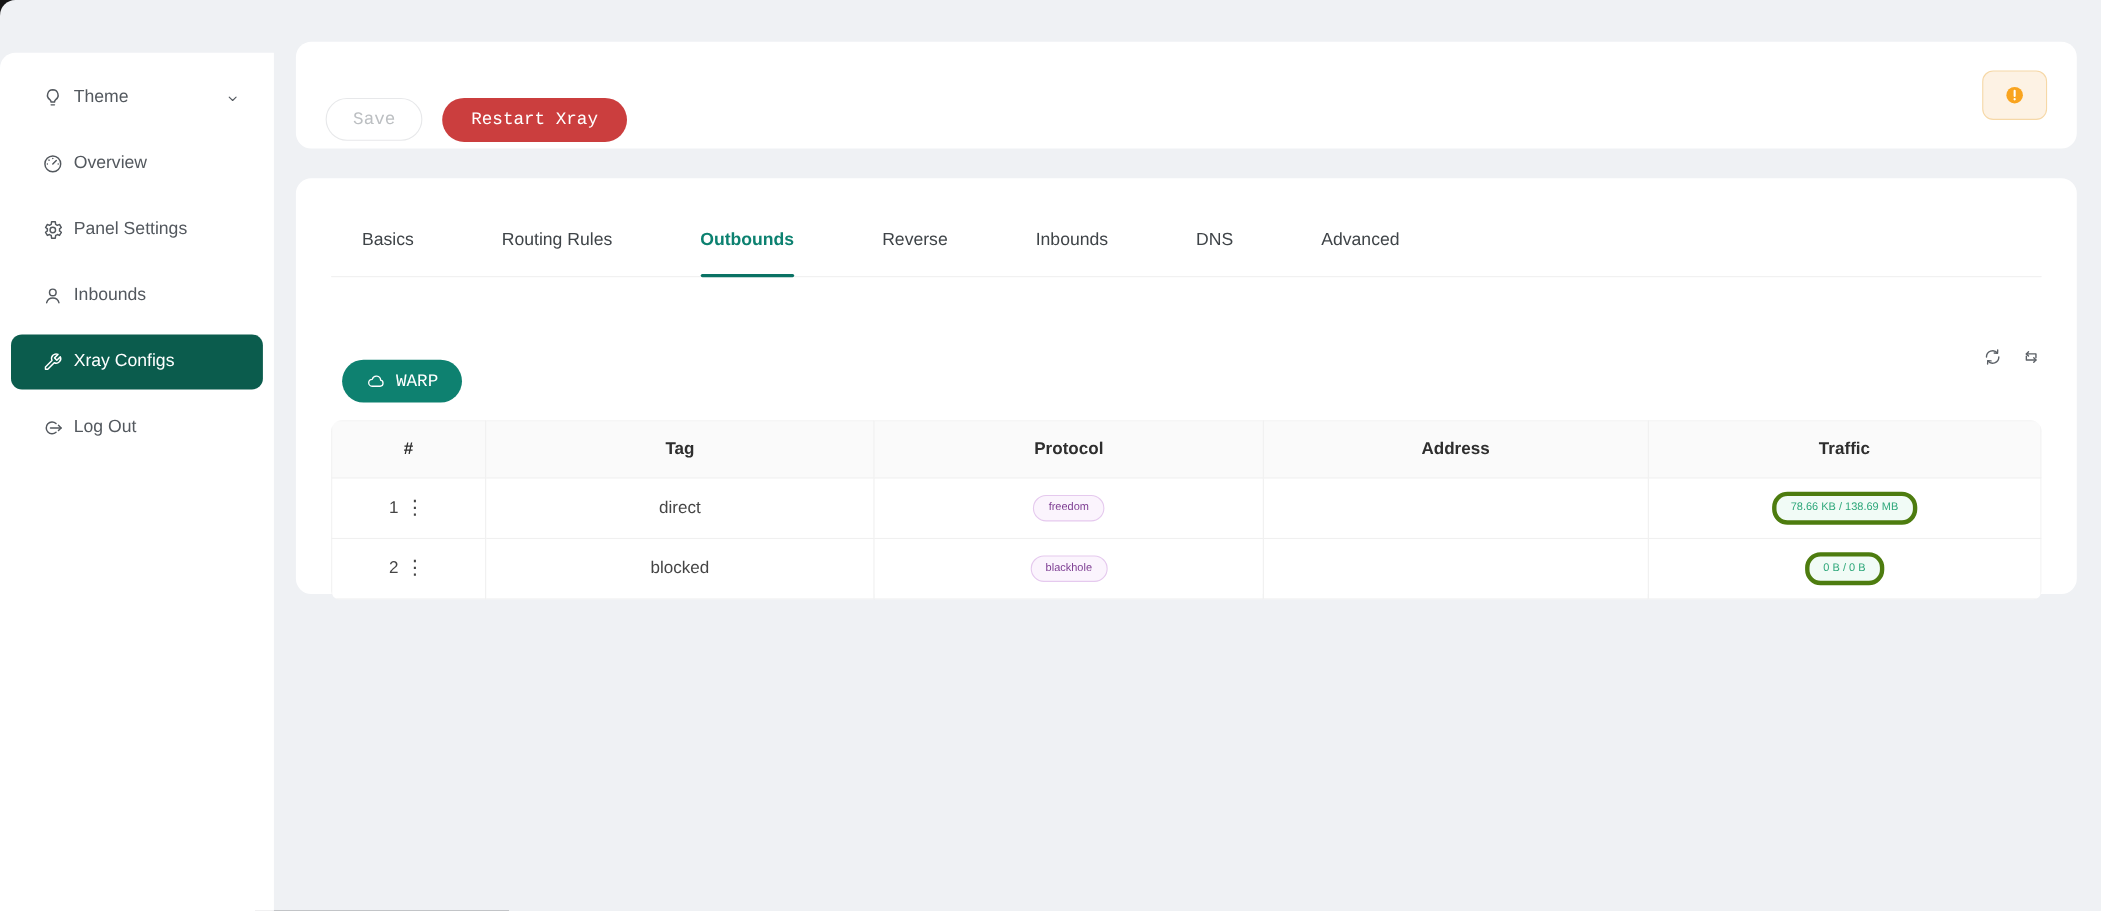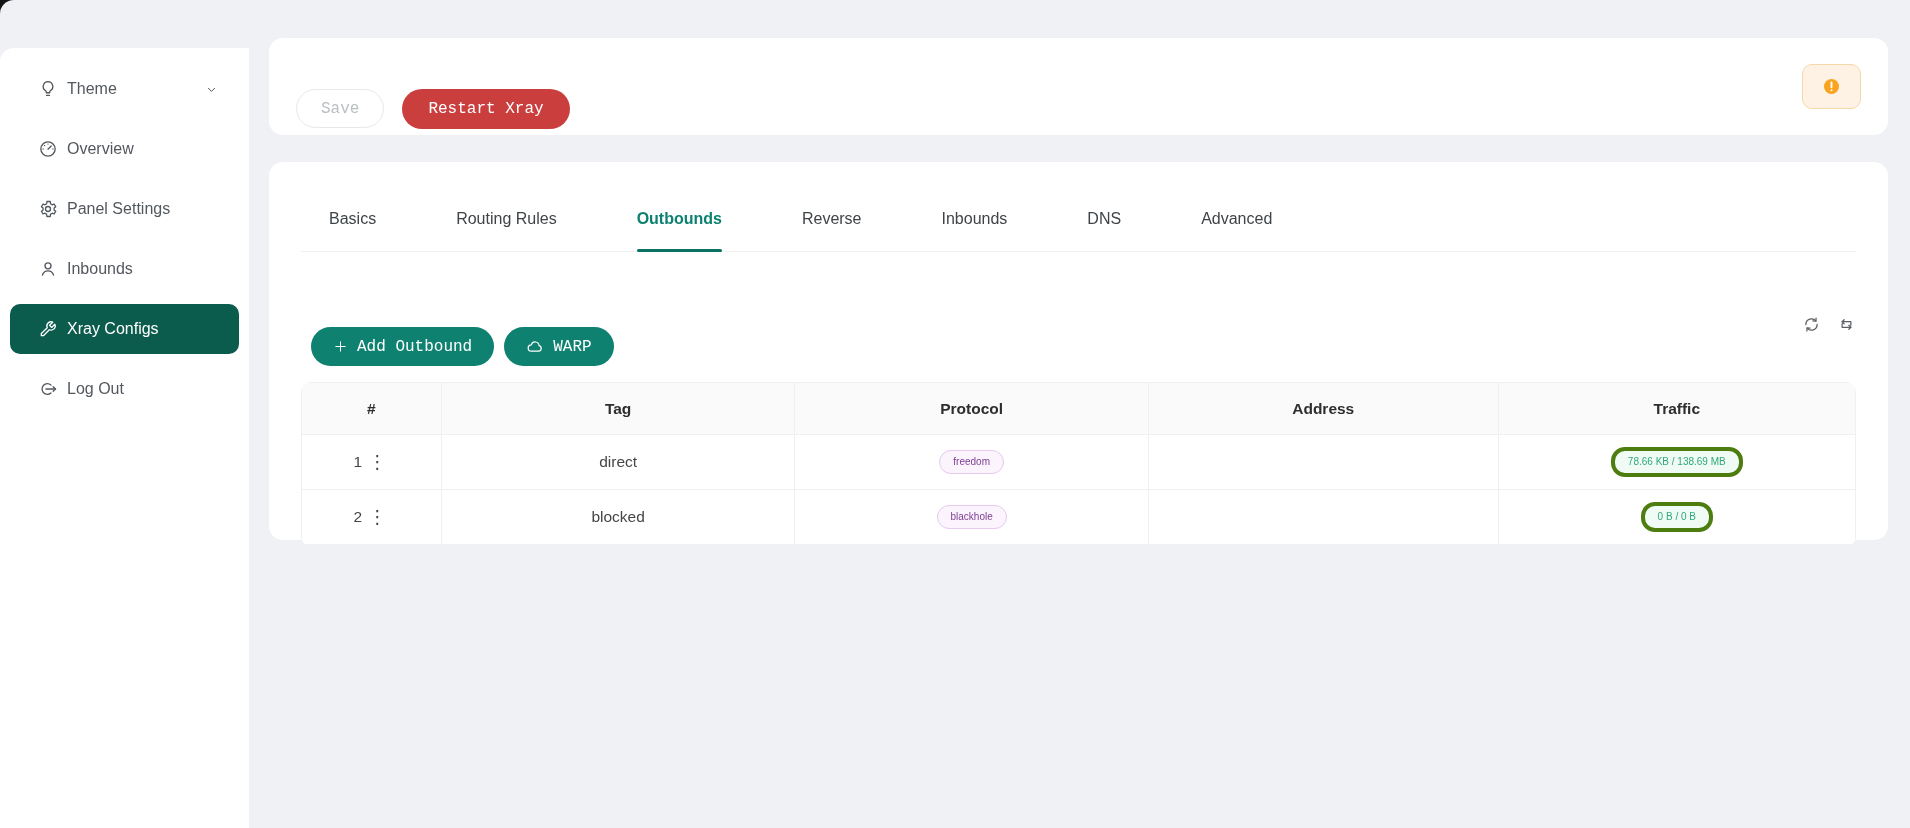--- a/index.html
+++ b/index.html
@@ -145,28 +145,20 @@
         <div class="tab">Basics</div>
         <div class="tab">Routing Rules</div>
         <div class="tab active">Outbounds</div>
         <div class="tab">Reverse</div>
         <div class="tab">Inbounds</div>
         <div class="tab">DNS</div>
         <div class="tab">Advanced</div>
       </div>
 
       <div class="actions">
-        <button class="btn btn-teal">
-          <span style="display:flex;">
-            <svg class="ic" width="15" height="15" viewBox="0 0 24 24" stroke-width="1.9">
-                <path d="M12 4.5v15M4.5 12h15"></path>
-              </svg>
-          </span>
-          <span>Add Outbound</span>
-        </button>
         <button class="btn btn-teal">
           <span style="display:flex;">
             <svg class="ic" width="18" height="18" viewBox="0 0 24 24">
                 <path d="M7 17.5h9.8a3.7 3.7 0 0 0 .6-7.3A5.2 5.2 0 0 0 7.2 9.1 4.2 4.2 0 0 0 7 17.5z"></path>
               </svg>
           </span>
           <span>WARP</span>
         </button>
         <div class="icon-tools">
           <button class="icon-btn">

